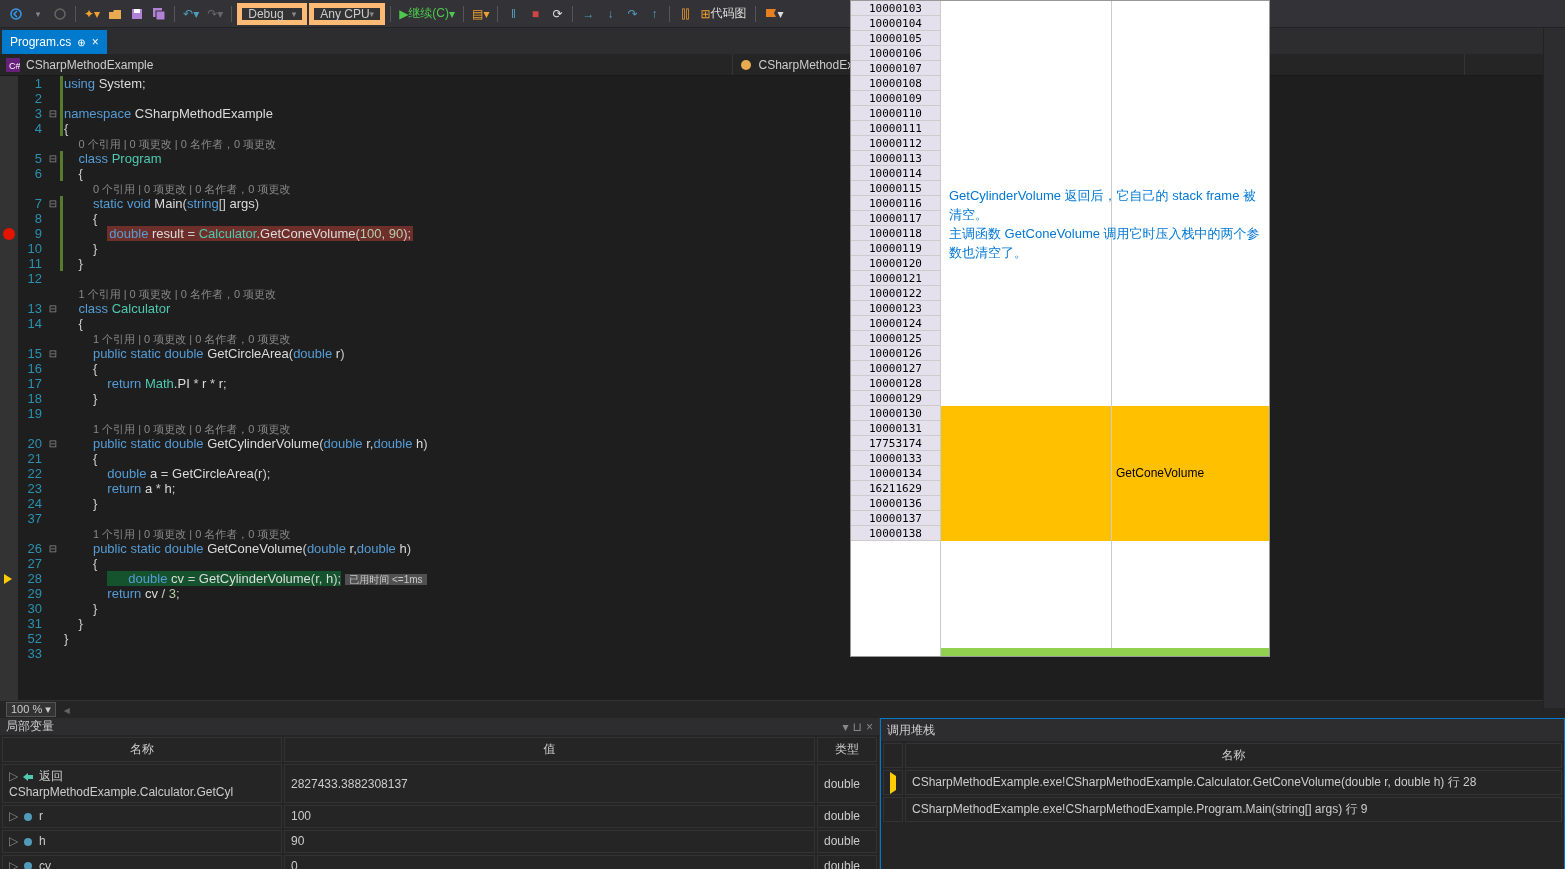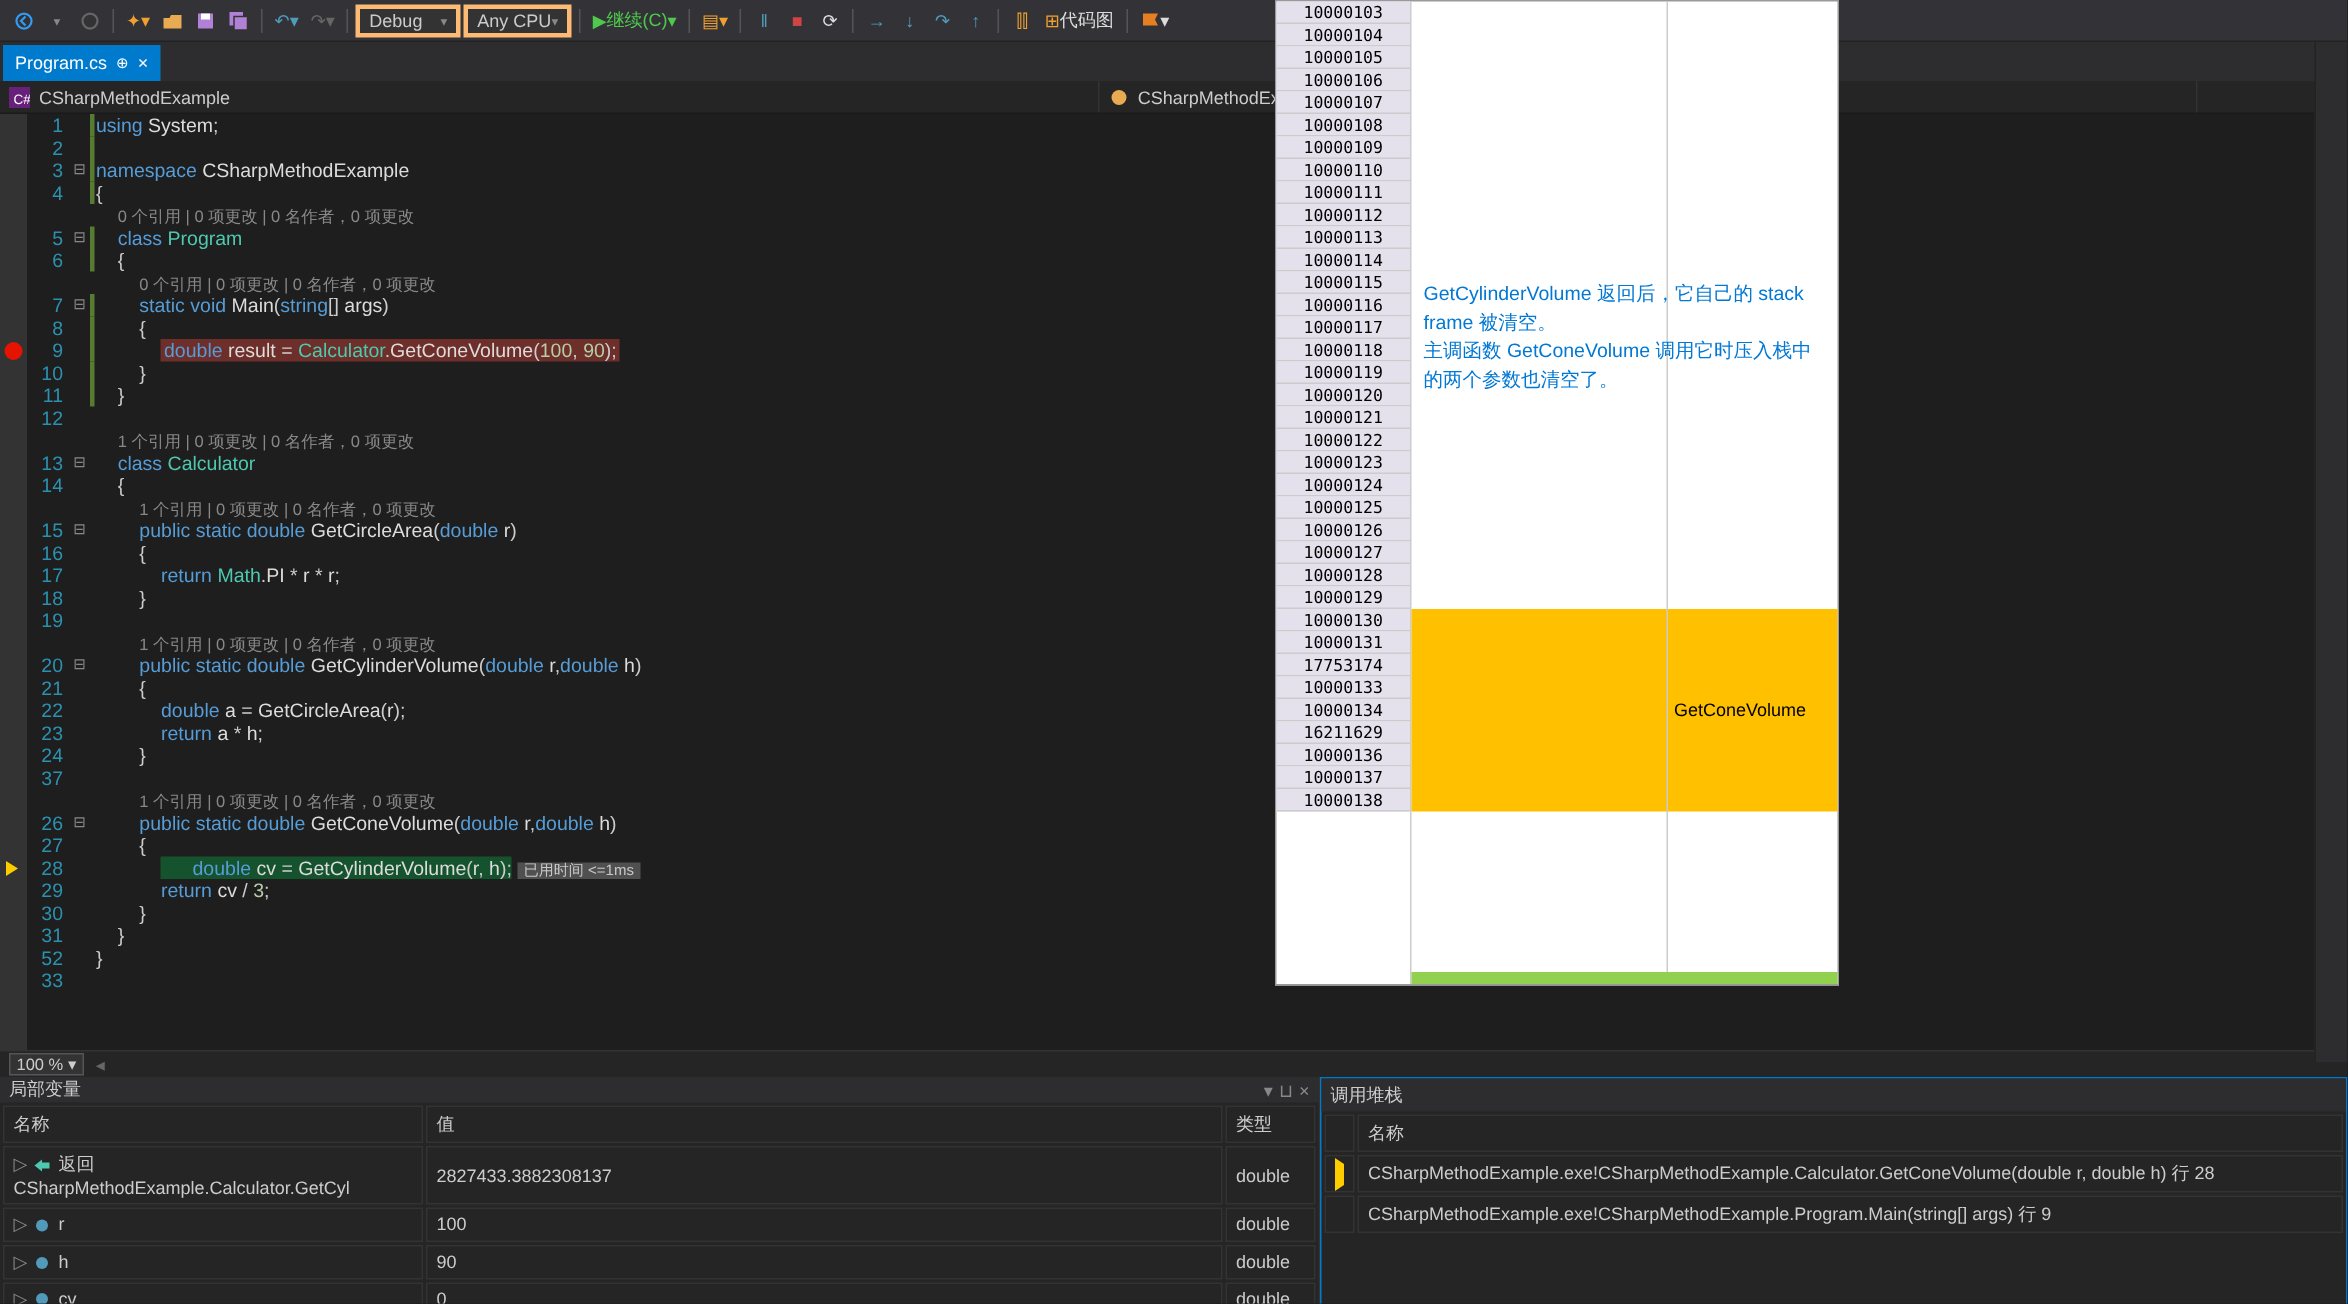--- a/index.html
+++ b/index.html
@@ -1,20 +1,20 @@
 <!DOCTYPE html>
 <html><head>
 <meta charset="utf-8">
 <style>
 * { margin:0; padding:0; box-sizing:border-box; font-family:"Segoe UI",Tahoma,sans-serif; }
 body { background:#1e1e1e; color:#ccc; font-size:12px; width:1565px; height:869px; overflow:hidden; position:relative; }
 .toolbar { height:28px; background:#333337; display:flex; align-items:center; padding:0 6px; gap:2px; border-bottom:1px solid #222; }
 .tb-btn { display:inline-flex; align-items:center; justify-content:center; min-width:20px; height:22px; padding:0 3px; color:#dcdcdc; cursor:pointer; }
 .tb-sep { width:1px; height:16px; background:#555; margin:0 3px; }
-.tb-sel { background:#333; border:3px solid #fdba74; height:22px; padding:0 6px; color:#ccc; display:inline-flex; align-items:center; min-width:70px; }
+.tb-sel { background:#333; border:5px solid #fdba74; height:22px; padding:0 6px; color:#ccc; display:inline-flex; align-items:center; min-width:70px; }
 .tb-sel::after { content:"▾"; margin-left:auto; font-size:9px; color:#888; }
 .play { color:#4EC94E; }
 .tabs { height:26px; background:#2d2d30; display:flex; align-items:flex-end; padding:0 2px; }
 .tab { height:24px; padding:0 8px; display:flex; align-items:center; gap:6px; background:#007acc; color:#fff; }
 .tab .pin { color:#fff; font-size:10px; }
 .tab .close { color:#fff; cursor:pointer; }
 .navbar { height:22px; background:#252526; display:flex; border-bottom:1px solid #1a1a1a; }
 .nav-sec { flex:1; display:flex; align-items:center; padding:0 6px; gap:6px; border-right:1px solid #333; }
 .nav-sec:last-child { border-right:none; }
 .nav-ico { width:14px; height:14px; display:inline-block; }
@@ -33,32 +33,32 @@
 .k { color:#569cd6; }
 .t { color:#4ec9b0;text-align:right; }
 .n { color:#b5cea8; }
 .m { color:#dcdcdc; }
 .ref { color:#888; font-size:11px; }
 .hl-yellow { background:#14532d;padding-left:21px; }
 .hl-red { background:#6e2e2a; padding:0 2px; }
 .timing { background:#505050; color:#c8c8c8; font-size:10px; padding:0 4px; margin-left:4px; }
 .zoom { height:18px; background:#252526; border-top:1px solid #333; display:flex; align-items:center; padding:0 6px; }
 .zoom-sel { background:#333; border:1px solid #555; padding:0 4px; color:#ccc; font-size:11px; }
-.overlay { position:absolute; top:0; left:850px; width:376px; height:657px; background:#fff; border:1px solid #999; display:flex; color:#000; font-size:12px; }
+.overlay { position:absolute; top:0; left:850px; width:420px; height:657px; background:#fff; border:1px solid #999; display:flex; color:#000; font-size:12px; }
 .ov-nums { width:90px; border-right:1px solid #ccc; }
 .ov-nums div { height:15px; line-height:15px; text-align:center; background:#e4e0ec; border-bottom:1px solid #ccc; font-family:Consolas,monospace; font-size:11px; }
 .ov-body { flex:1; position:relative; }
 .ov-ann { position:absolute; color:#0078d4; font-size:13px; line-height:19px; padding:4px;margin-top:31px; }
 .ov-fill { position:absolute; }
 .bottom { display:flex; height:155px; }
 .locals { flex:1; background:#252526; display:flex; flex-direction:column; }
 .pane-hdr { height:22px; background:#2d2d30; display:flex; align-items:center; padding:0 6px; color:#ccc; }
 .pane-hdr .ctl { margin-left:auto; display:flex; gap:4px; color:#888; cursor:pointer; }
 .tbl { width:100%; font-size:12px; }
-.tbl th { text-align:left; background:#252526; color:#ccc; font-weight:normal; padding:3px 6px; border:1px solid #333;margin-left:33px; }
+.tbl th { text-align:center; background:#252526; color:#ccc; font-weight:normal; padding:3px 6px; border:1px solid #333;margin-left:33px; }
 .tbl td { padding:3px 6px; border:1px solid #333; }
 .ico-var { width:14px; height:14px; display:inline-block; vertical-align:middle; margin-right:4px; }
 .expand { color:#888; margin-right:2px; display:inline-block; width:10px; }
 .callstack { width:685px; background:#252526; display:flex; flex-direction:column; border:1px solid #007acc; }
 .cs-cur { width:0;height:0;border-top:4px solid transparent;border-bottom:4px solid transparent;border-left:6px solid #ffcc00; }
 .cs-bp { width:10px; height:10px; background:#e41400; border-radius:50%; }
 .orange { color:#f0a030; }
 .blue { color:#519aba; }
 .purple { color:#b180d7; }
 svg { display:block; }

